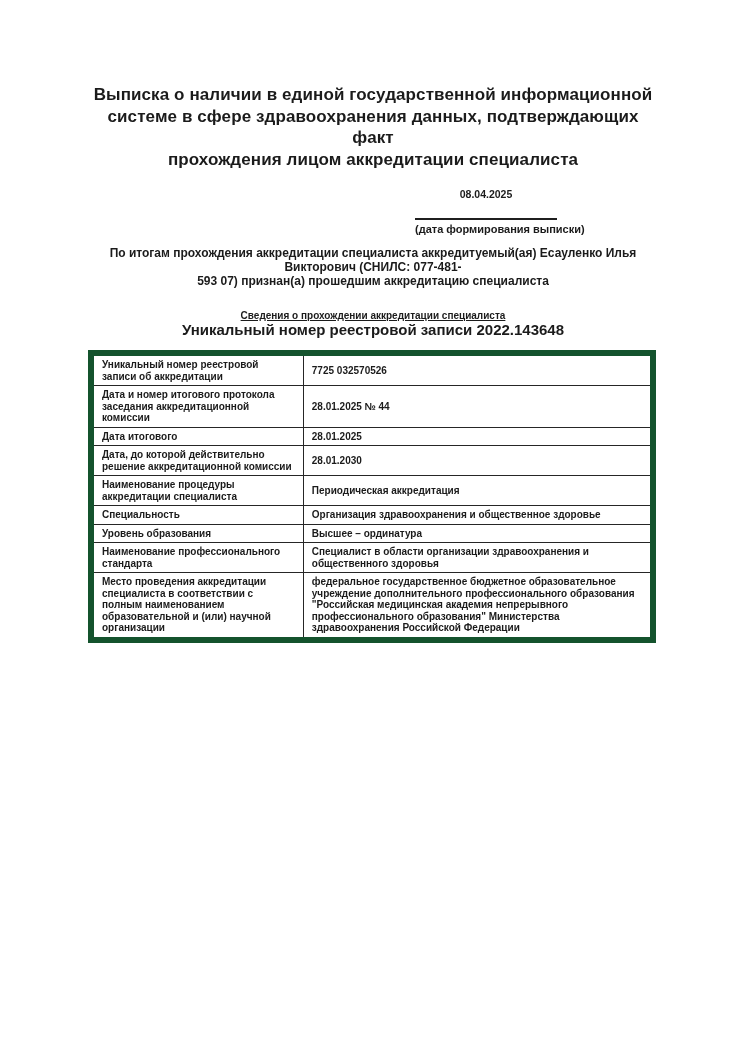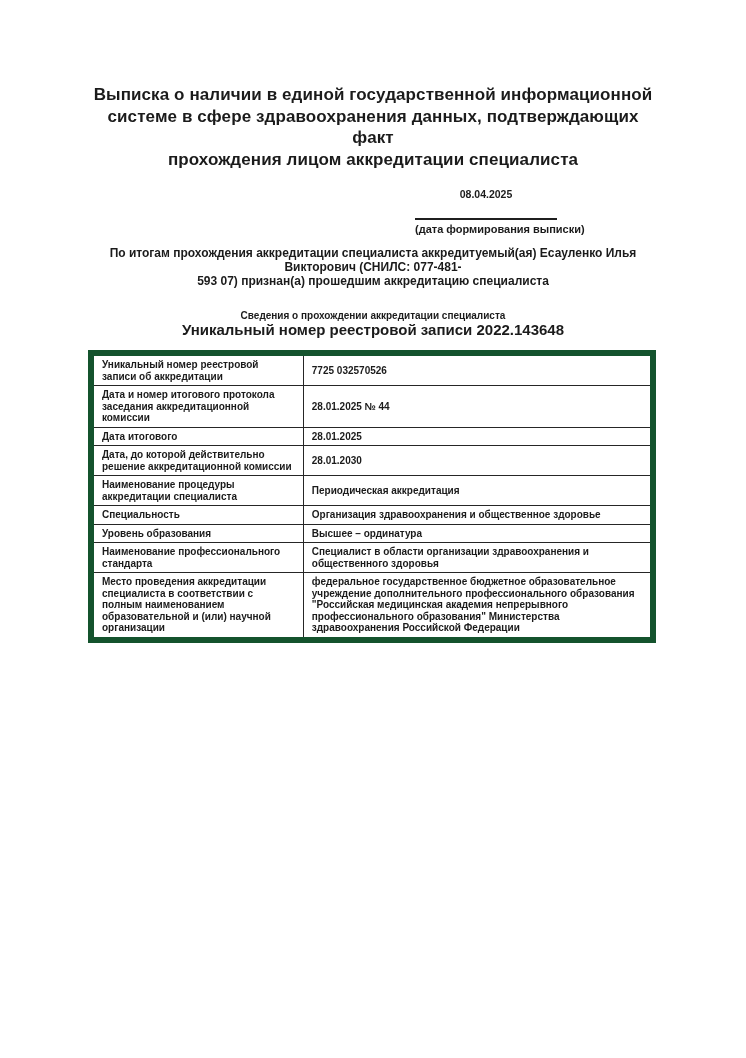--- a/index.html
+++ b/index.html
@@ -46,20 +46,21 @@
     width: 590px;
     text-align: center;
     font-size: 12px;
     line-height: 14px;
   }
 
   .section-heading {
     margin-top: 22px;
     text-align: center;
     font-size: 10px;
+    text-decoration: underline;
   }
 
   .registry-heading {
     text-align: center;
     font-size: 15px;
   }
 
   table.acc-table {
     margin: 12px 0 0 88px;
     width: 568px;

